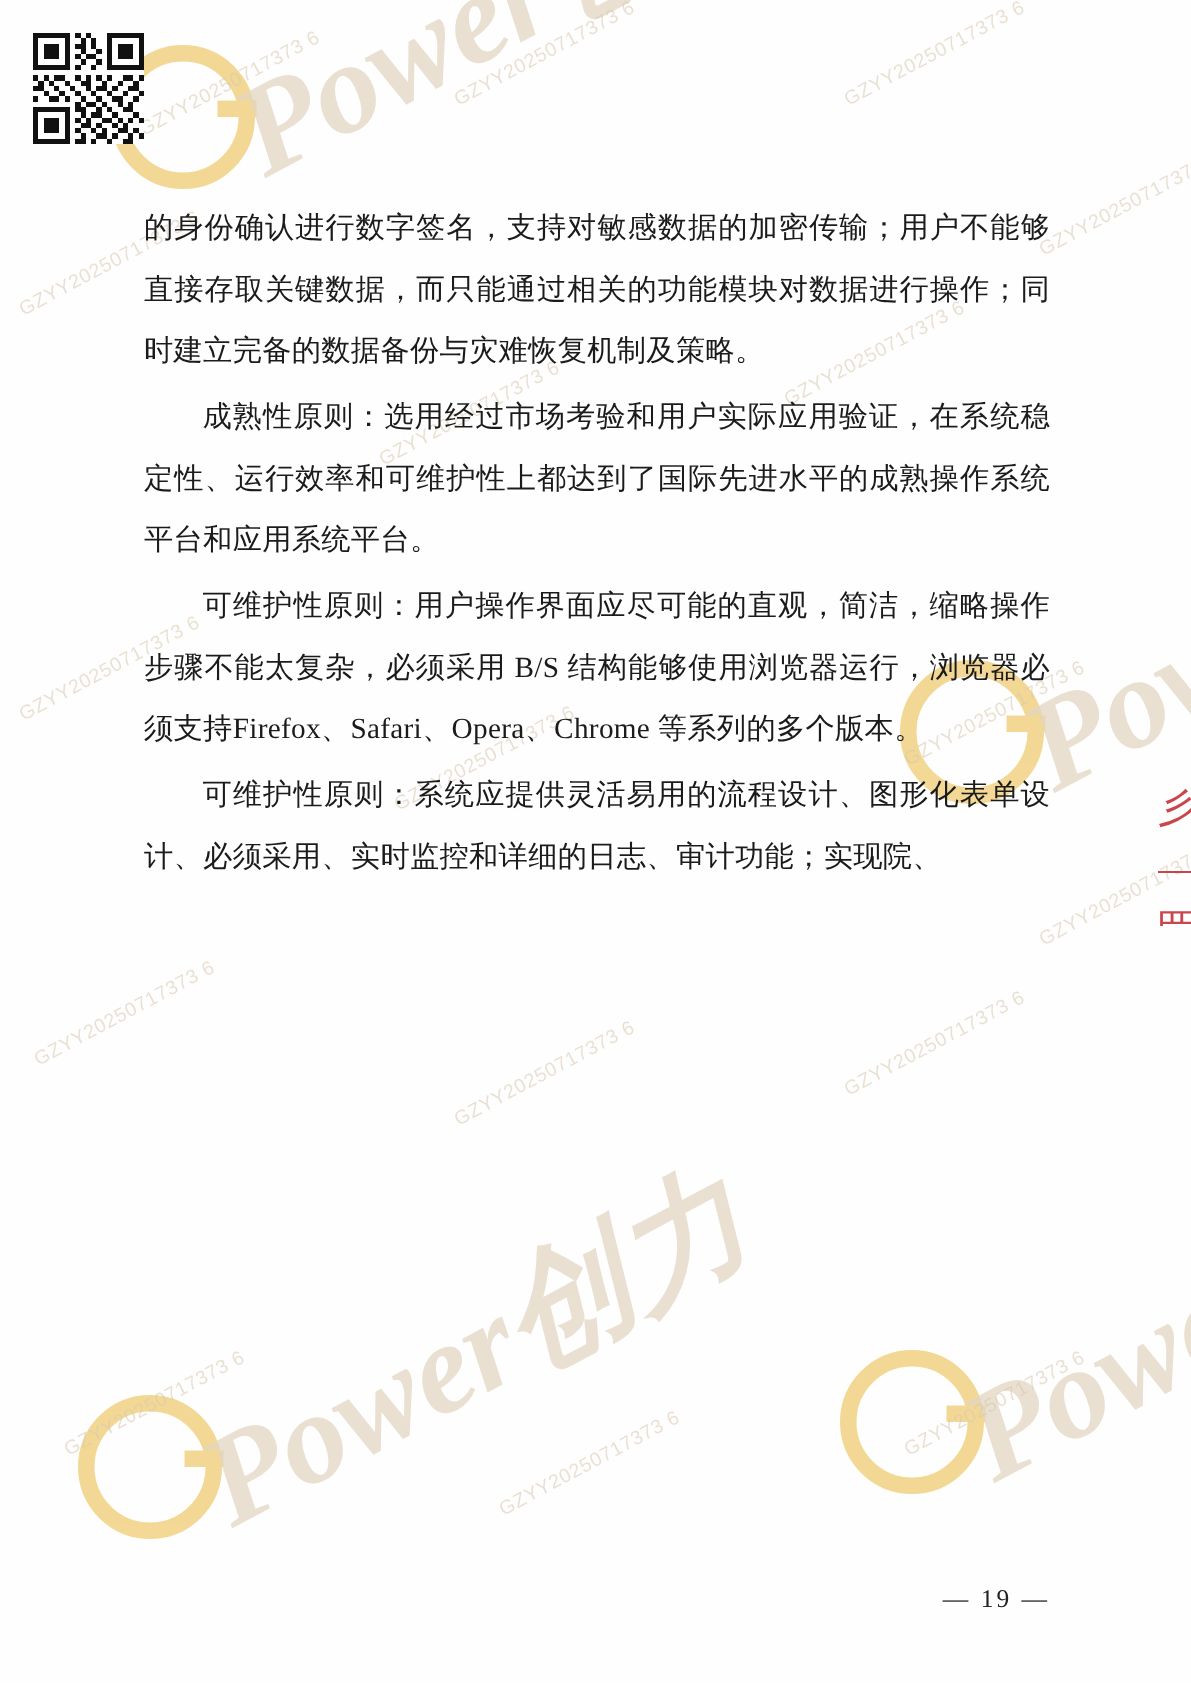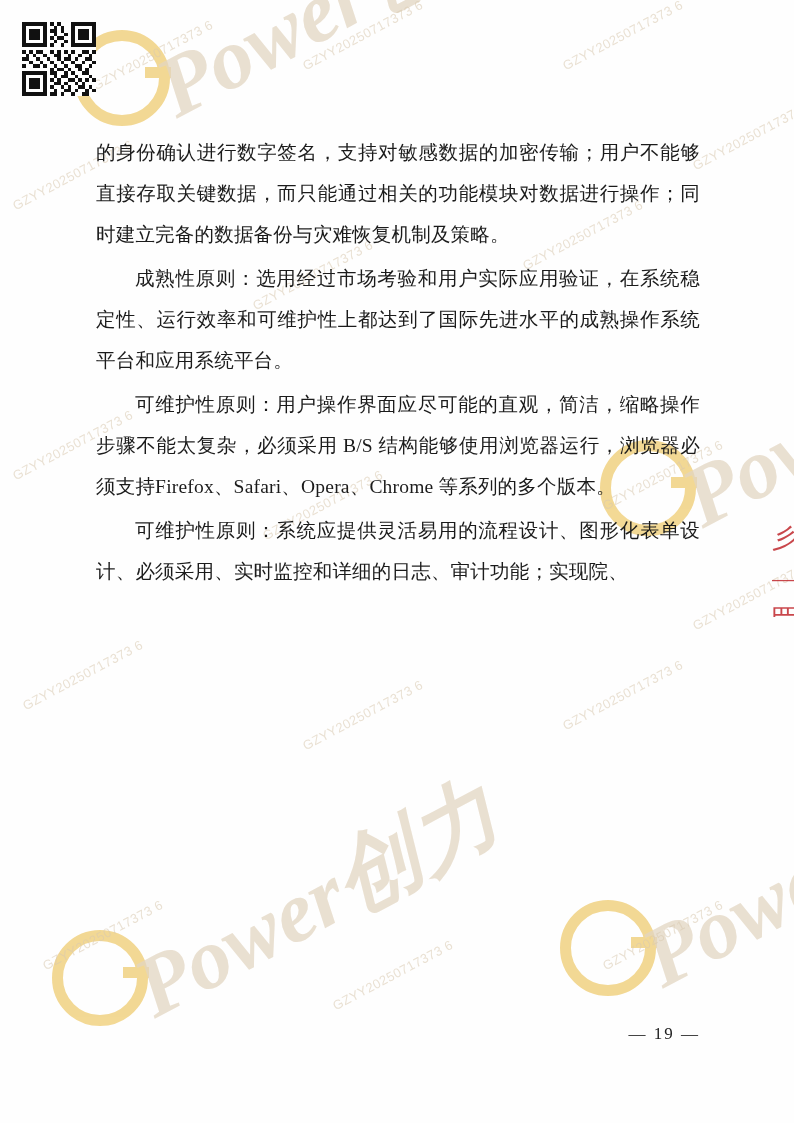--- a/index.html
+++ b/index.html
@@ -113,21 +113,21 @@
     text-align: justify;
     text-justify: inter-ideograph;
     margin: 0 0 3px 0;
     letter-spacing: 0.2px;
   }
   .indent { text-indent: 2em; }
 
   .footer {
     position: absolute;
     left: 96px;
-    top: 1024px;
+    top: 1056px;
     width: 604px;
     text-align: right;
     z-index: 3;
   }
   .page-num {
     font-size: 17px;
     color: #222;
     letter-spacing: 2px;
   }
 </style>

